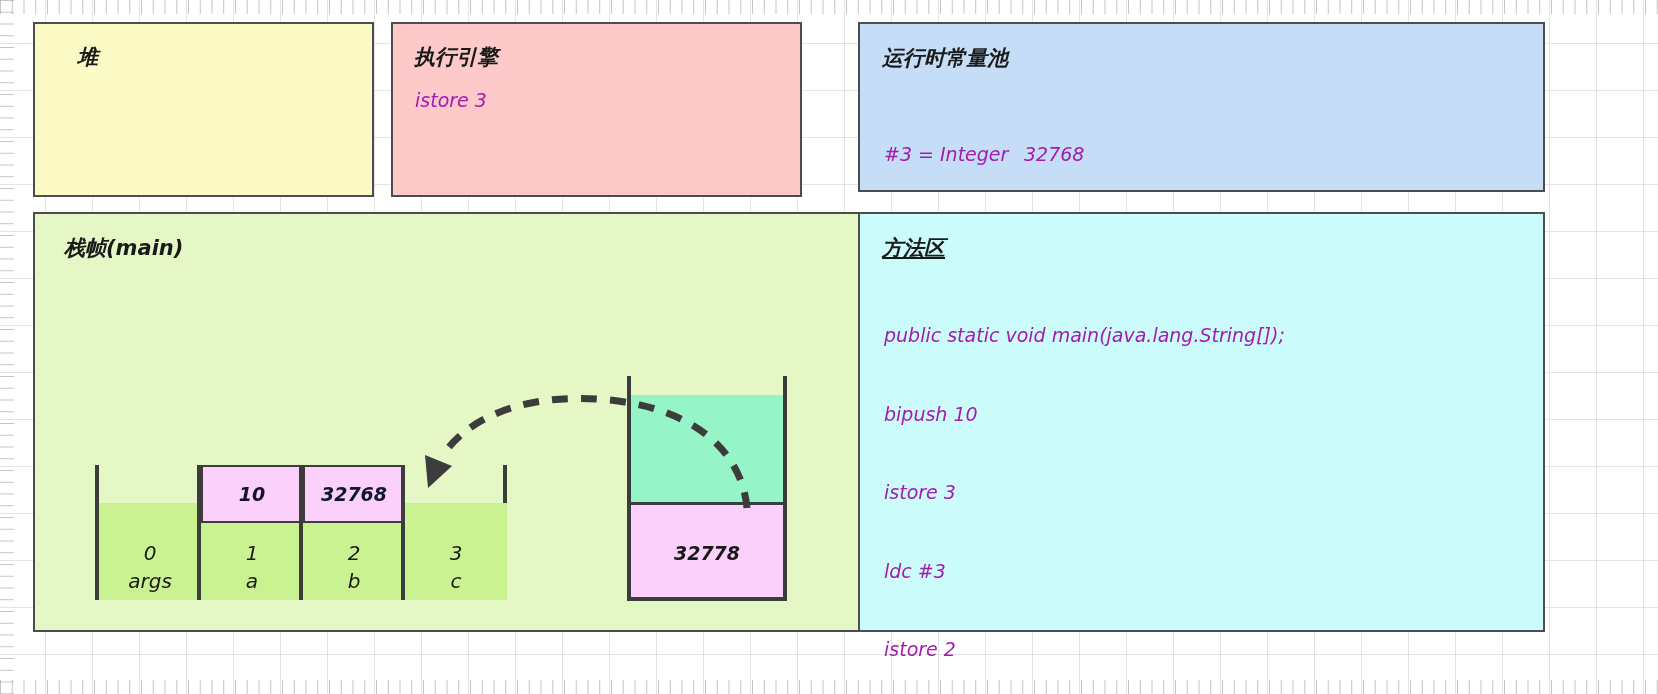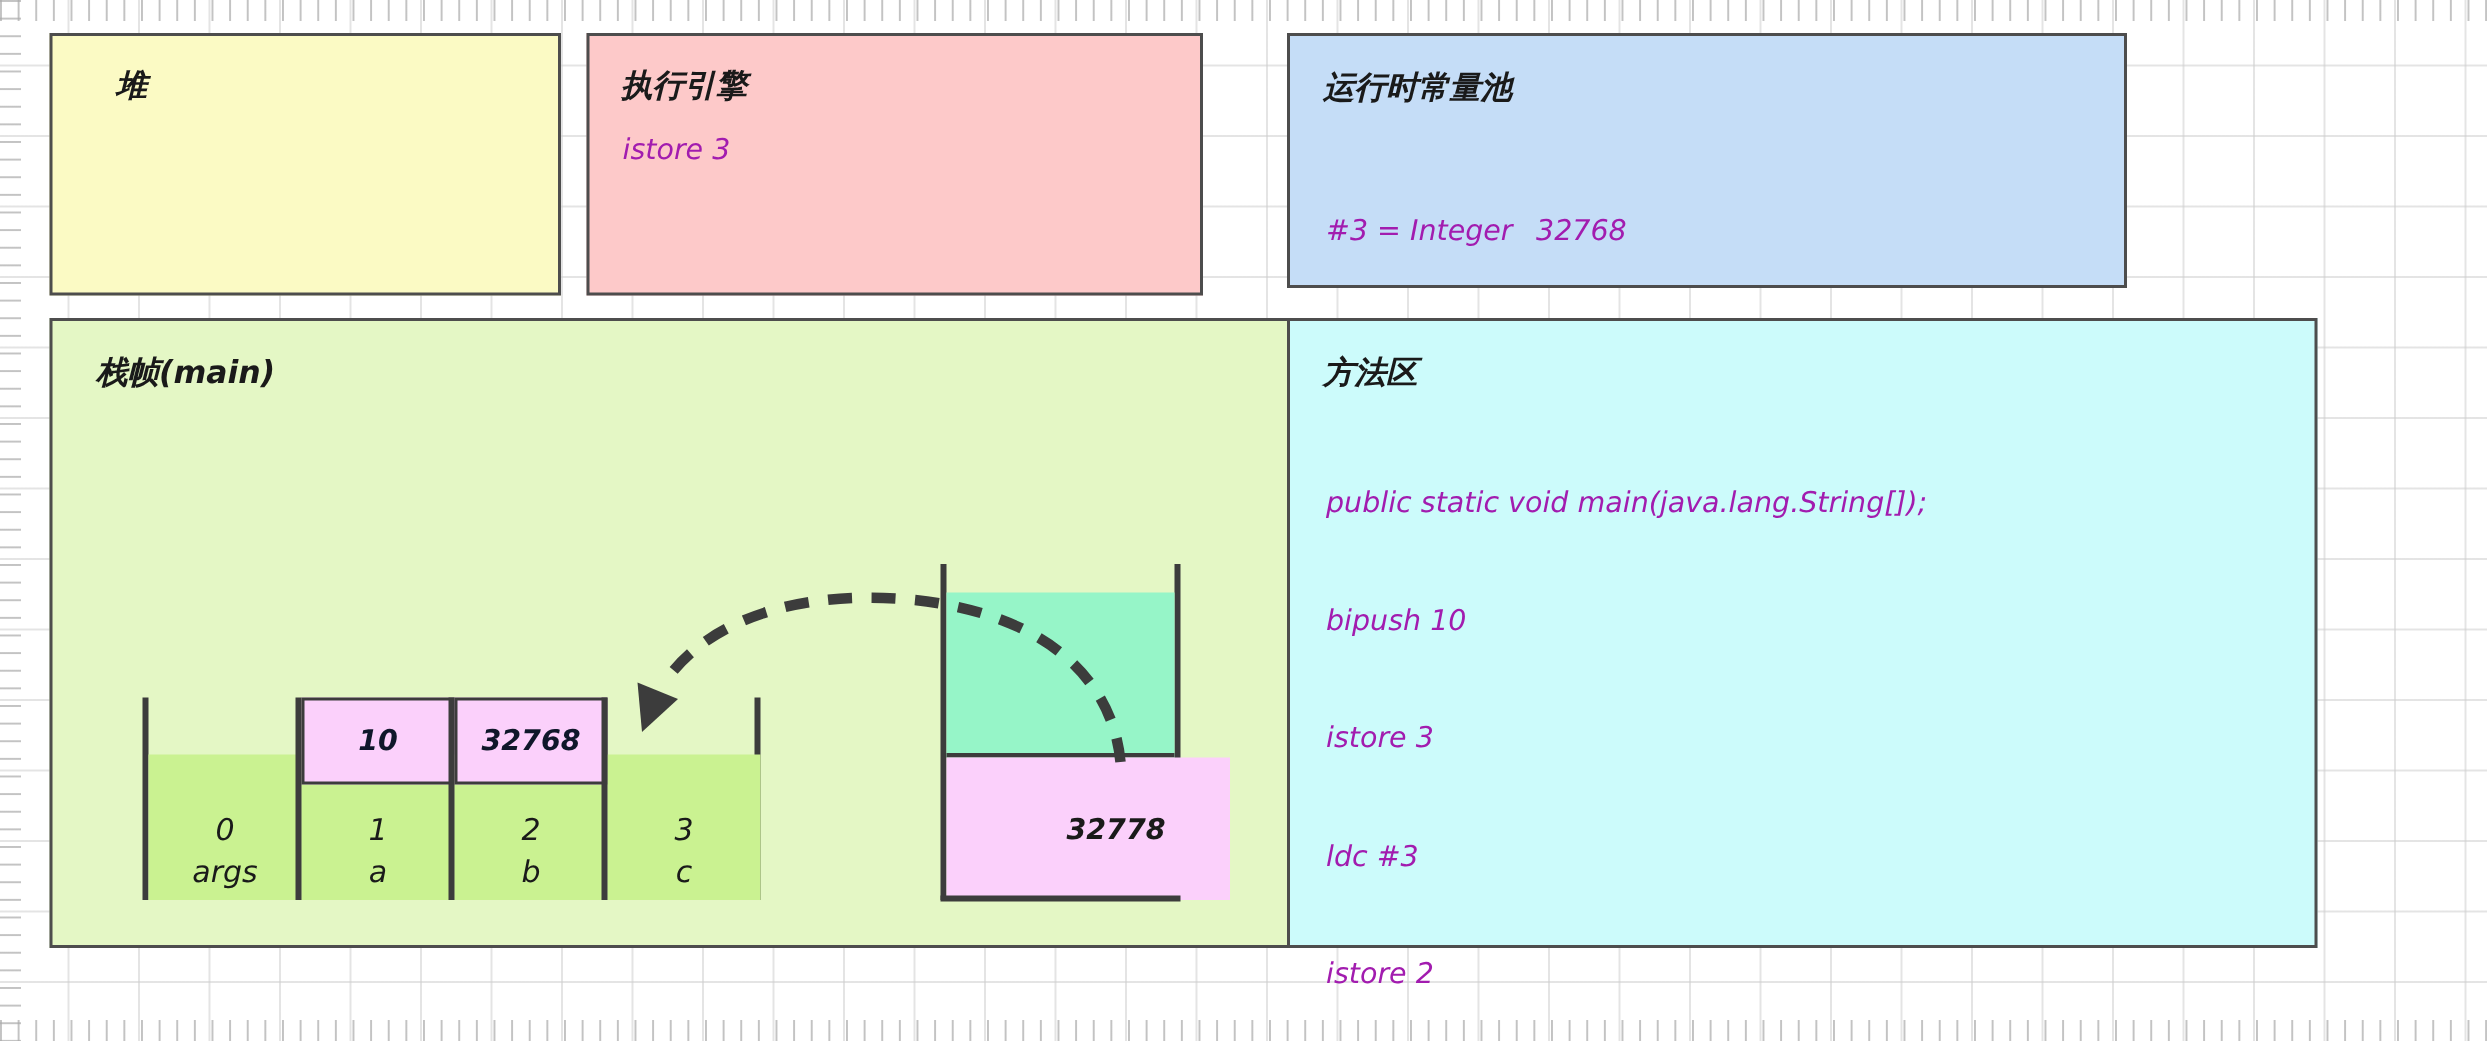--- a/index.html
+++ b/index.html
@@ -71,31 +71,31 @@
   }
 
   
   #heap-box      { left: 33px;  top: 22px;  width: 341px; height: 175px; background: #fbfac4; }
   #heap-title    { left: 42px;  top: 19px; }
 
   #engine-box    { left: 391px; top: 22px; width: 411px; height: 175px; background: #fdc9c9; }
   #engine-title  { left: 21px;  top: 19px; }
   #engine-body   { left: 22px;  top: 63px; }
 
-  #rcp-box       { left: 858px; top: 22px; width: 560px; height: 170px; background: #c5ddf7; }
+  #rcp-box       { left: 858px; top: 22px; width: 687px; height: 170px; background: #c5ddf7; }
   #rcp-title     { left: 22px;  top: 20px; }
   #rcp-body      { left: 24px;  top: 65px; }
   .rcp-line      { display: block; }
   .rcp-key       { display: inline-block; width: 140px; }
 
   #frame-box     { left: 33px;  top: 212px; width: 976px; height: 420px; background: #e4f7c5; }
   #frame-title   { left: 29px;  top: 20px; }
 
   #method-box    { left: 858px; top: 212px; width: 687px; height: 420px; background: #ccfbfb; }
-  #method-title  { left: 22px;  top: 20px; }
+  #method-title  { left: 22px;  top: 20px; text-decoration: underline; }
   #method-body   { left: 24px;  top: 56px; }
   .method-line   { display: block; line-height: 26.5px; }
 
   
   #lvt {
     position: absolute;
     left: 95px; top: 465px;
     width: 412px; height: 135px;
   }
   .lvt-wall {
@@ -171,21 +171,20 @@
     left: 4px; top: 129px;
     width: 152px; height: 95px;
     background: #fbd0fb;
     display: flex;
     align-items: center;
     justify-content: center;
     font-weight: bold;
     font-style: italic;
     font-size: 19px;
     color: #1a1a1a;
-    padding-left: 37px;
   }
   #op-bottom-wall {
     position: absolute;
     left: 0; top: 221px;
     width: 160px; height: 4px;
     background: #3c3c3c;
   }
 
   
   #arrow-layer {

